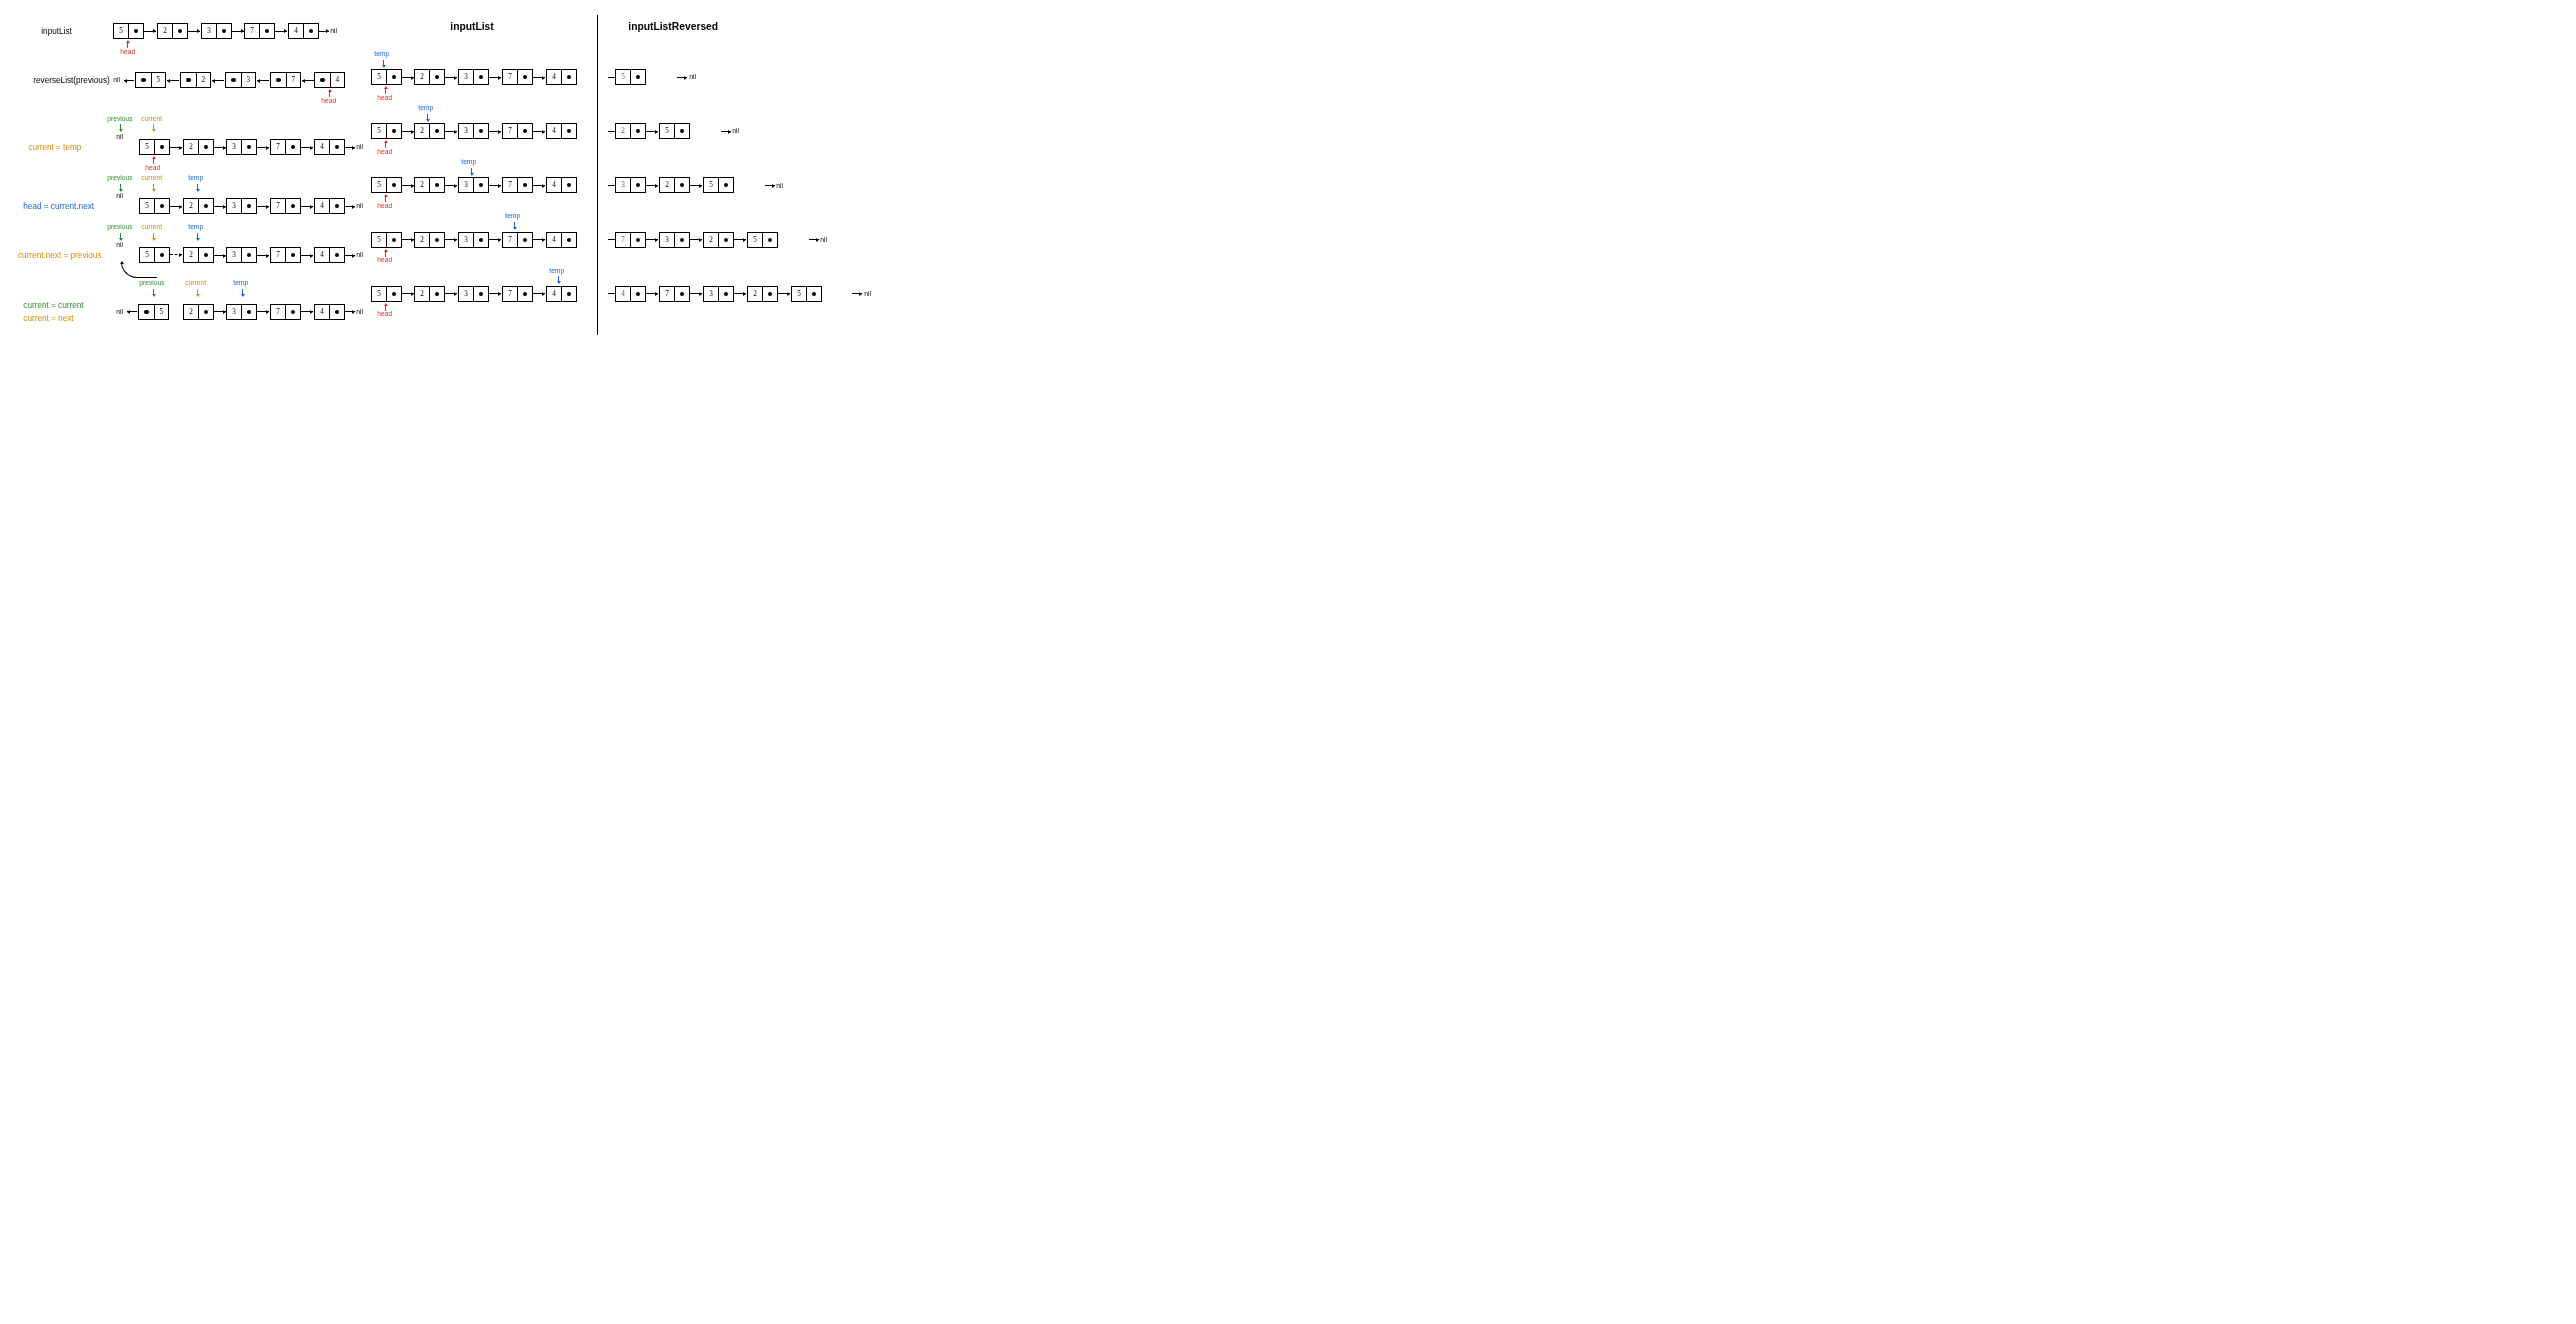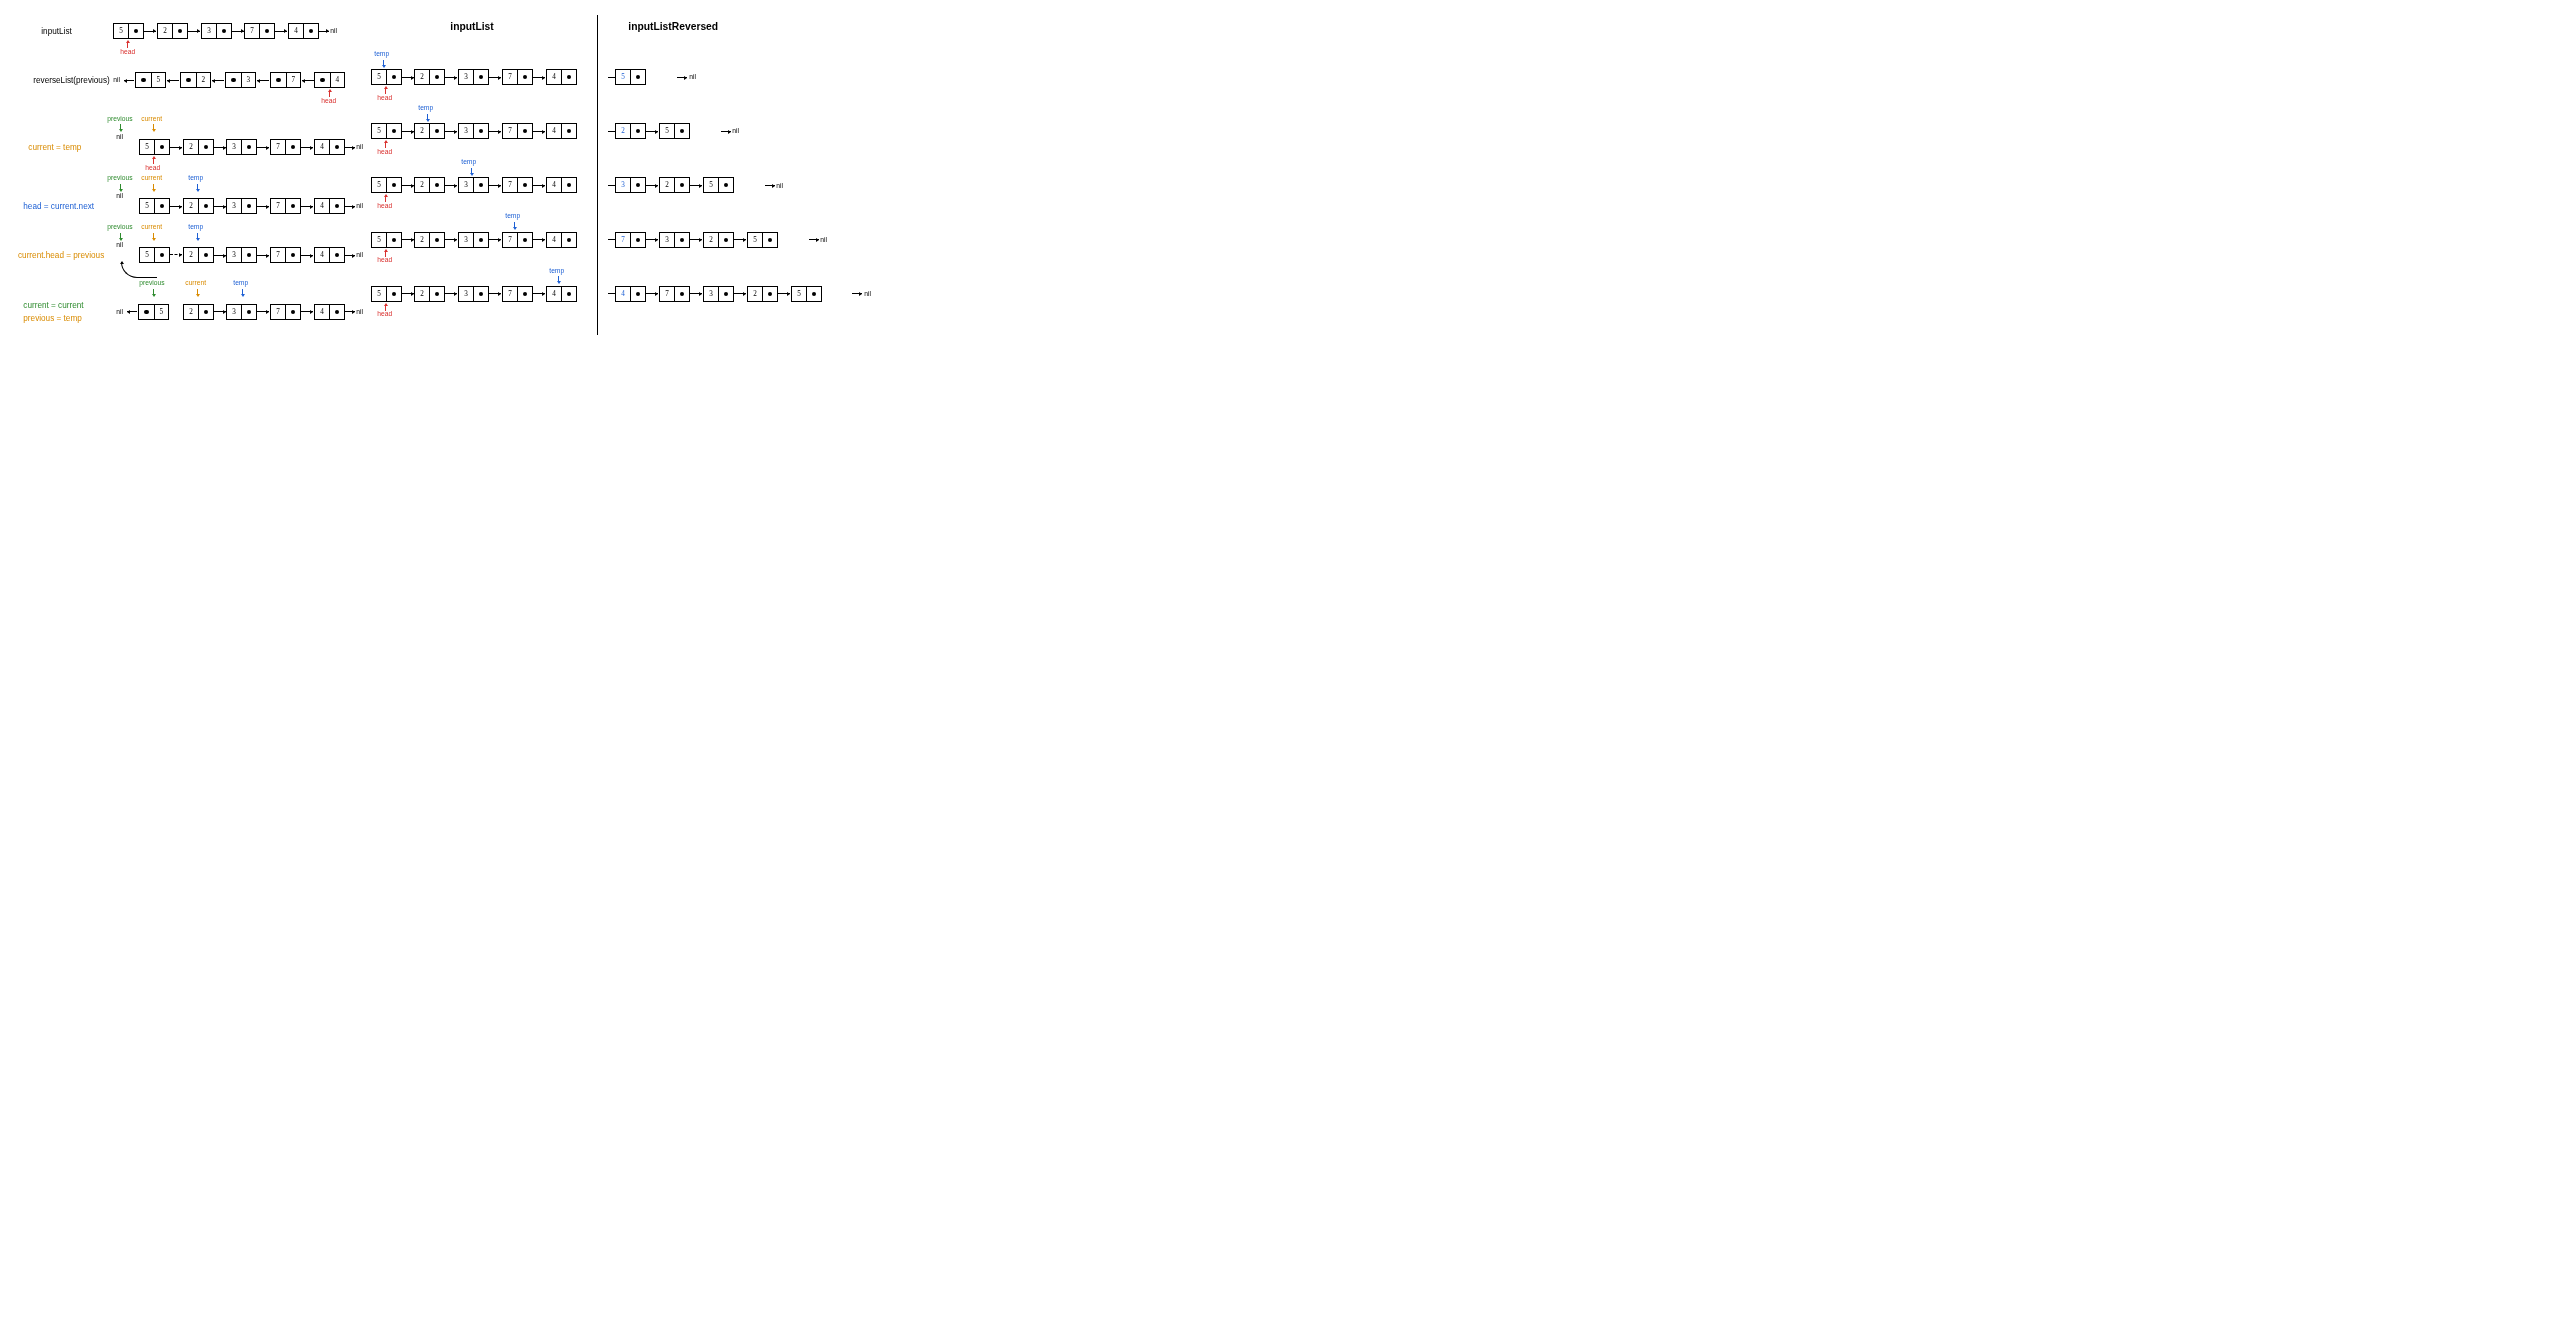--- a/index.html
+++ b/index.html
@@ -391,21 +391,21 @@
           <span class="numtext">4</span>
         </div>
         <div class="cell ptr">
           <div class="dot"></div>
         </div>
       </div>
     <div class="arrow-r" style="left:335px; top:196px; width:9.3px;"></div>
     <div class="nil" style="left:346px; top:192px;">nil</div>
   </div>
 
-  <div class="label orange" style="left:7.7px; top:241px;">current.head = previous</div>
+  <div class="label orange" style="left:7.7px; top:241px;">current.next = previous</div>
   <div>
     <div class="ptr-label green" style="left:97px; top:213px;">previous</div>
     <div class="ptr-arrow-down green" style="left:110px; top:223px; color:#2e8b2e;">
         <div class="shaft"></div>
       </div>
     <div class="nil" style="left:106px; top:231px;">nil</div>
     <div class="ptr-label orange" style="left:131px; top:213px;">current</div>
     <div class="ptr-arrow-down orange" style="left:143px; top:223px; color:#d98b00;">
         <div class="shaft"></div>
       </div>
@@ -457,21 +457,21 @@
           <div class="dot"></div>
         </div>
       </div>
     <div class="arrow-r" style="left:335px; top:245px; width:9.3px;"></div>
     <div class="nil" style="left:346px; top:241px;">nil</div>
 
     <div class="arrow-curve" style="left:111px; top:252px;"></div>
   </div>
 
   <div class="label green" style="left:13px; top:291px;">current = current</div>
-  <div class="label orange" style="left:13px; top:304px;">previous = temp</div>
+  <div class="label orange" style="left:13px; top:304px;">current = next</div>
   <div>
     <div class="nil" style="left:106px; top:298px;">nil</div>
     <div class="arrow-l" style="left:117px; top:301px; width:9.3px;"></div>
     <div class="node" style="left:128px; top:294px;">
         <div class="cell ptr">
           <div class="dot"></div>
         </div>
         <div class="cell val" style="border-right:none;border-left:1px solid #000;">
           <span class="numtext">5</span>
         </div>

